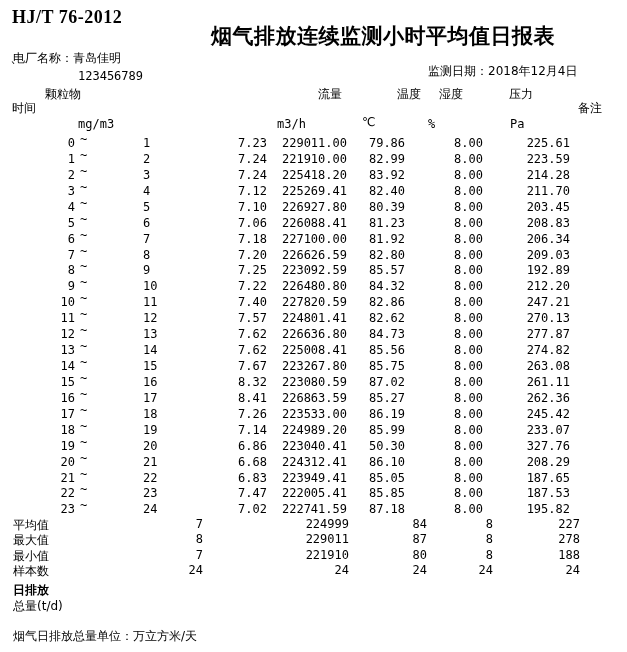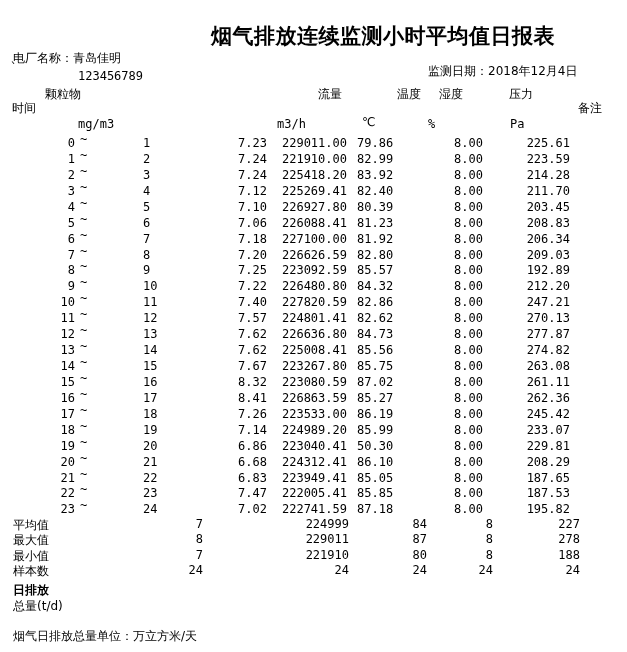--- a/index.html
+++ b/index.html
@@ -28,39 +28,40 @@
   .u-hum{top:118px;left:428px;}
   .u-pres{top:118px;left:510px;}
   
   .drow{position:absolute;left:0;width:627px;height:15px;}
   .c{position:absolute;white-space:nowrap;}
   .h0{left:20px;width:55px;text-align:right;}
   .tld{left:80px;top:-4px;}
   .h1{left:143px;text-align:left;}
   .pm{left:187px;width:80px;text-align:right;}
   .fl{left:267px;width:80px;text-align:right;}
-  .tp{left:357px;width:60px;text-align:left;}
+  .tp{left:357px;width:60px;text-align:center;}
   .hu{left:433px;width:50px;text-align:right;}
   .pr{left:500px;width:70px;text-align:right;}
   
   .slabel{left:13px;}
   .spm{left:123px;width:80px;text-align:right;}
   .sfl{left:269px;width:80px;text-align:right;}
   .stp{left:367px;width:60px;text-align:right;}
   .shu{left:443px;width:50px;text-align:right;}
   .spr{left:510px;width:70px;text-align:right;}
   .em1{top:583px;left:13px;font-weight:bold;}
   .em2{top:599px;left:13px;}
   .footer{top:629px;left:13px;}
 </style>
 </head>
 <body>
 
 <div class="page">
 
+  <div class="abs std">HJ/T 76-2012</div>
   <div class="abs title">烟气排放连续监测小时平均值日报表</div>
 
   <div class="abs plant cjk"><span>电厂名称：</span><span>青岛佳明</span></div>
   <div class="abs tick num">`</div>
   <div class="abs code num">123456789</div>
   <div class="abs date cjk"><span>监测日期：</span><span>2018年12月4日</span></div>
 
   <div class="abs hdr-pm cjk">颗粒物</div>
   <div class="abs hdr-time cjk">时间</div>
   <div class="abs hdr-flow cjk">流量</div>
@@ -267,21 +268,21 @@
         <span class="c pr">233.07</span>
       </div>
       <div class="drow num" style="top: 440px;">
         <span class="c h0">19</span>
         <span class="c tld">~</span>
         <span class="c h1">20</span>
         <span class="c pm">6.86</span>
         <span class="c fl">223040.41</span>
         <span class="c tp">50.30</span>
         <span class="c hu">8.00</span>
-        <span class="c pr">229.81</span>
+        <span class="c pr">327.76</span>
       </div>
       <div class="drow num" style="top: 456px;">
         <span class="c h0">20</span>
         <span class="c tld">~</span>
         <span class="c h1">21</span>
         <span class="c pm">6.68</span>
         <span class="c fl">224312.41</span>
         <span class="c tp">86.10</span>
         <span class="c hu">8.00</span>
         <span class="c pr">208.29</span>

